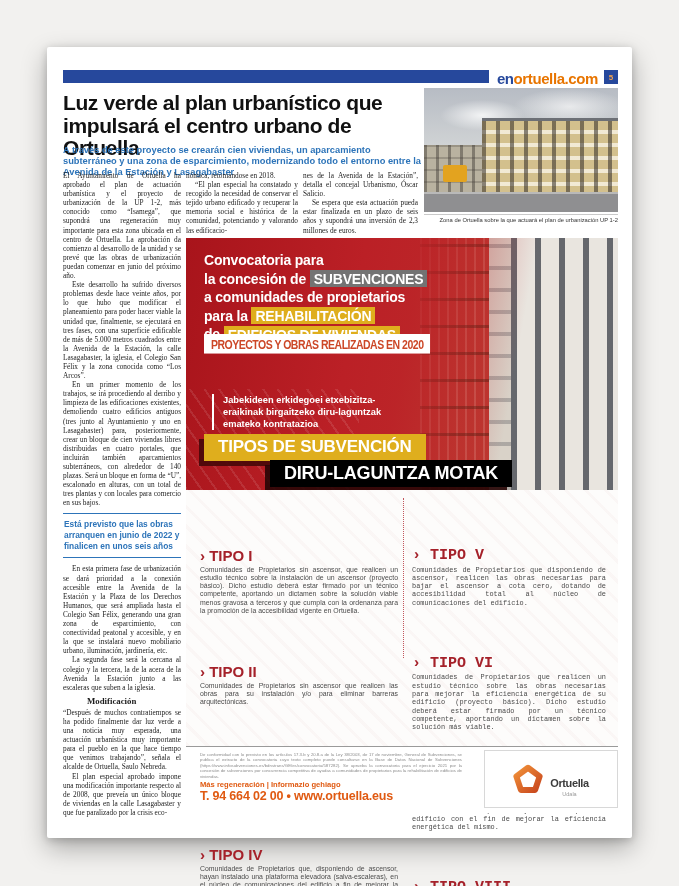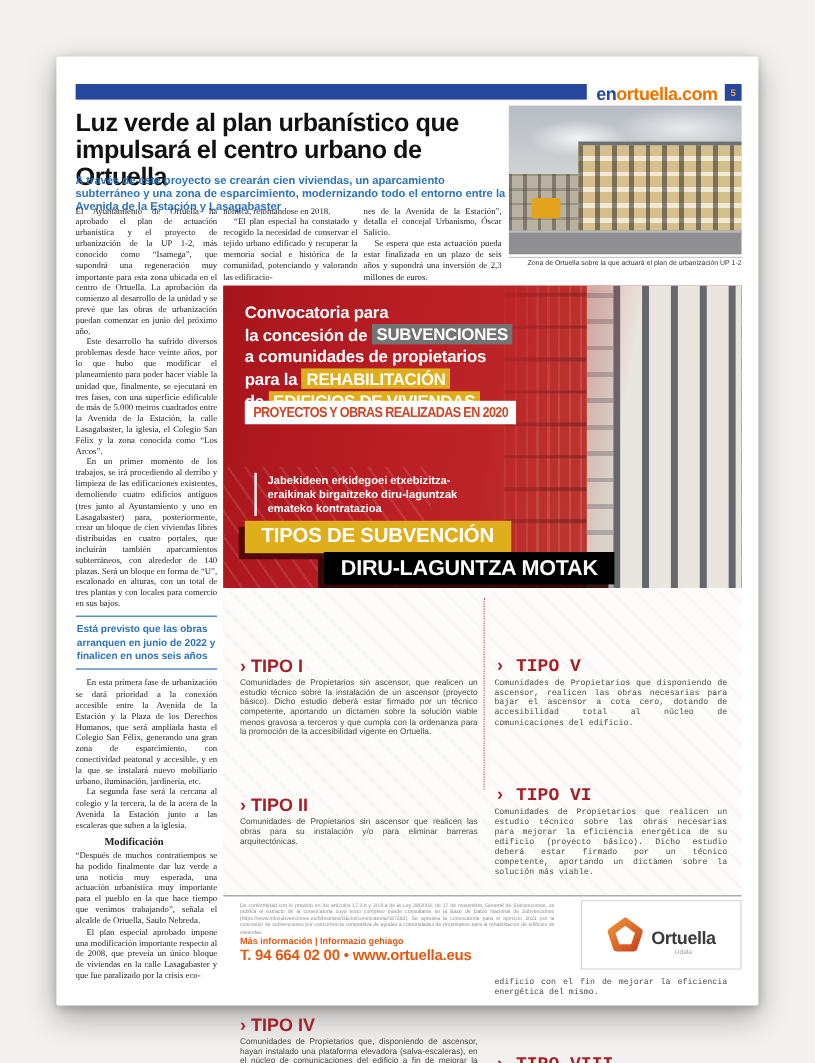--- a/index.html
+++ b/index.html
@@ -104,21 +104,21 @@
   .tip-title::before { content:"› "; }
   .tip-text { color:#4a4a4a; font-size:6.9px; line-height:8.3px; text-align:justify; }
 
   .adfooter { position:relative; width:100%; height:67px; background:#fff; border-top:1px solid #9a9a9a; }
   .legal { position:absolute; left:14px; top:5px; width:262px; font-size:4.3px; line-height:5.4px; color:#8b8b8b; text-align:justify; }
   .moreinfo { position:absolute; left:14px; top:33px; color:#e05a12; font-weight:bold; font-size:7.6px; }
   .contact { position:absolute; left:14px; top:42px; color:#e05a12; font-weight:bold; font-size:12.5px; letter-spacing:-0.2px; }
   .logobox { position:absolute; right:0; top:3px; width:134px; height:58px; border:1px solid #d8d8d8; background:#fff;
              display:flex; align-items:center; justify-content:center; gap:7px; }
   .logo-pent { width:30px; height:30px; }
-  .logo-name { font-weight:bold; font-size:15px; color:#3c3c3c; letter-spacing:-0.4px; line-height:14px;margin-top:15px; }
+  .logo-name { font-weight:bold; font-size:11px; color:#3c3c3c; letter-spacing:-0.4px; line-height:14px;margin-top:15px; }
   .logo-sub { font-size:5.5px; color:#9a9a9a; text-align:center; margin-top:1px; }
 </style>
 </head>
 <body>
 
 <div class="page">
 
   <div class="masthead">
     <div class="mast-bar"></div>
     <div class="mast-site">
@@ -228,21 +228,21 @@
         </div>
         <div class="tip">
           <div class="tip-title">TIPO IX</div>
           <div class="tip-text">Comunidades de Propietarios que realicen obras para la instalación de sistemas de energía renovable en su edificio.</div>
         </div>
       </div>
     </div>
 
     <div class="adfooter">
       <div class="legal">De conformidad con lo previsto en los artículos 17.3.b y 20.8.a de la Ley 38/2003, de 17 de noviembre, General de Subvenciones, se publica el extracto de la convocatoria cuyo texto completo puede consultarse en la Base de Datos Nacional de Subvenciones (https://www.infosubvenciones.es/bdnstrans/GE/es/convocatoria/587282). Se aprueba la convocatoria para el ejercicio 2021 por la concesión de subvenciones por concurrencia competitiva de ayudas a comunidades de propietarios para la rehabilitación de edificios de viviendas.</div>
-      <div class="moreinfo">Más información | Informazio gehiago</div>
+      <div class="moreinfo">Más regeneración | Informazio gehiago</div>
       <div class="contact">T. 94 664 02 00 • www.ortuella.eus</div>
       <div class="logobox">
         <svg class="logo-pent" viewBox="0 0 40 40">
           <defs>
             <linearGradient id="pg" x1="0" y1="0" x2="1" y2="1">
               <stop offset="0" stop-color="#f09038"></stop>
               <stop offset="1" stop-color="#c9481e"></stop>
             </linearGradient>
           </defs>
           <path d="M20 5 L35.5 16.5 L29.5 34.5 L10.5 34.5 L4.5 16.5 Z" fill="none" stroke="url(#pg)" stroke-width="8" stroke-linejoin="round"></path>

